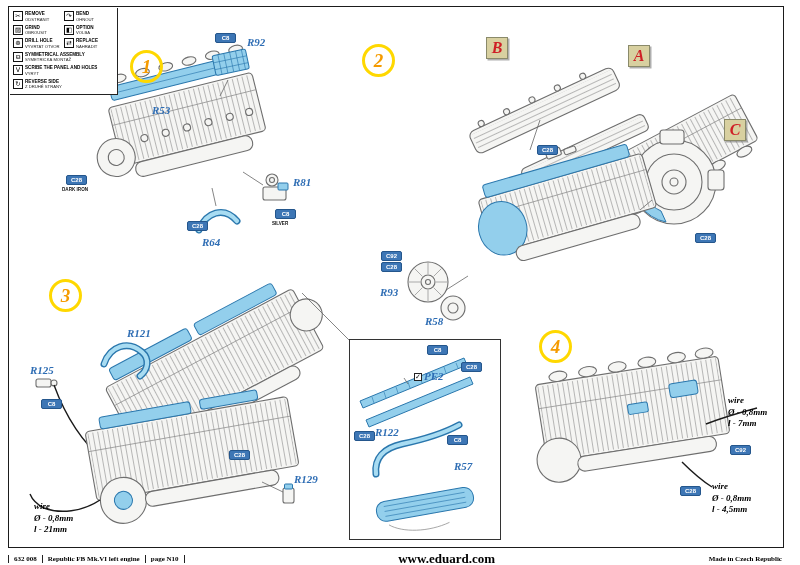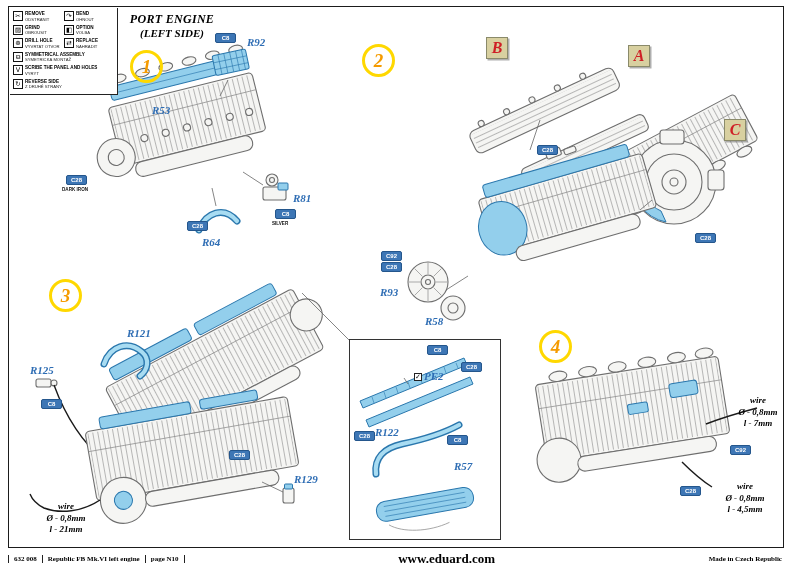--- a/index.html
+++ b/index.html
@@ -22,21 +22,21 @@
   .title{position:absolute;left:126px;top:12px;width:92px;text-align:center;font-style:italic;font-weight:bold;color:#000}
   .title .t1{display:block;font-size:12px;letter-spacing:.3px}
   .title .t2{display:block;font-size:11px}
 
   .step-circle{position:absolute;width:33px;height:33px;border:3.2px solid #ffd800;border-radius:50%;display:flex;align-items:center;justify-content:center;font:italic bold 19px "Liberation Serif",serif;color:#f59b00}
   .sec-letter{position:absolute;width:22px;height:22px;background:#d8d0a0;border:1px solid #8a8a6a;box-shadow:1.5px 1.5px 0 rgba(110,110,110,.55);display:flex;align-items:center;justify-content:center;font:italic bold 16px "Liberation Serif",serif;color:#cf1f26}
 
   .part-label{position:absolute;font:italic bold 11px "Liberation Serif",serif;color:#2e6db4;white-space:nowrap}
   .pe-check{display:inline-block;width:8px;height:8px;border:1px solid #222;font:bold 7px/7px "DejaVu Sans",sans-serif;text-align:center;color:#111;background:#fff;margin-right:2px;vertical-align:1px}
 
-  .wire-note{position:absolute;text-align:center;font:italic bold 9px/1.3 "Liberation Serif",serif;color:#000;white-space:nowrap}
+  .wire-note{position:absolute;font:italic bold 9px/1.3 "Liberation Serif",serif;color:#000;white-space:nowrap}
   .wire-note span{display:block}
 
   .callout{position:absolute;height:10px;min-width:21px;padding:0 2px;background:#3d76b5;border:1px solid #24568c;border-radius:2px;color:#fff;font:bold 6px/8px "Liberation Sans",sans-serif;text-align:center}
   .c-note{position:absolute;font:bold 4.6px/1.1 "Liberation Sans",sans-serif;color:#111;white-space:nowrap}
 
   .footer{position:absolute;left:8px;top:551px;width:776px;display:flex;justify-content:space-between;align-items:center;font:bold 7px "Liberation Serif",serif;color:#000}
   .f-left{display:flex;align-items:center}
   .f-left .fseg{padding:0 5px;border-right:1px solid #222}
   .f-left .fseg:first-child{border-left:1px solid #222}
   .f-center{font-size:13px}
@@ -310,37 +310,33 @@
     </div>
     <div class="lg-item wide">
       <span class="lg-icon i-reverse"></span>
       <span>
           <span class="lg-en">REVERSE SIDE</span>
           <span class="lg-cz">Z DRUHÉ STRANY</span>
         </span>
     </div>
   </div>
 
-  <div class="title">
-    <span class="t1">PORT ENGINE</span>
-    <span class="t2">(LEFT SIDE)</span>
-  </div>
 
   <div class="step-circle" style="left:130px;top:50px">1</div>
   <div class="step-circle" style="left:362px;top:44px">2</div>
   <div class="step-circle" style="left:49px;top:279px">3</div>
   <div class="step-circle" style="left:539px;top:330px">4</div>
 
   <div class="sec-letter" style="left:486px;top:37px">B</div>
   <div class="sec-letter" style="left:628px;top:45px">A</div>
   <div class="sec-letter" style="left:724px;top:119px">C</div>
 
   <div class="part-label" style="left:247px;top:36px">R92</div>
   <div class="part-label" style="left:152px;top:104px">R53</div>
-  <div class="part-label" style="left:293px;top:192px">R81</div>
+  <div class="part-label" style="left:293px;top:176px">R81</div>
   <div class="part-label" style="left:202px;top:236px">R64</div>
   <div class="part-label" style="left:380px;top:286px">R93</div>
   <div class="part-label" style="left:425px;top:315px">R58</div>
   <div class="part-label" style="left:127px;top:327px">R121</div>
   <div class="part-label" style="left:30px;top:364px">R125</div>
   <div class="part-label" style="left:294px;top:473px">R129</div>
   <div class="part-label" style="left:414px;top:370px"><span class="pe-check">✓</span><span>PE2</span></div>
   <div class="part-label" style="left:375px;top:426px">R122</div>
   <div class="part-label" style="left:454px;top:460px">R57</div>
 

